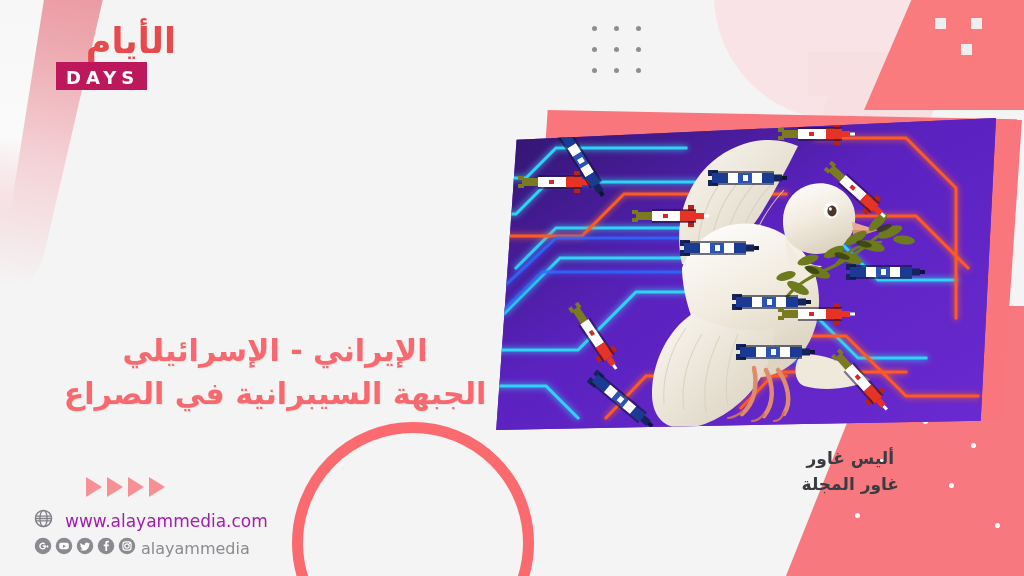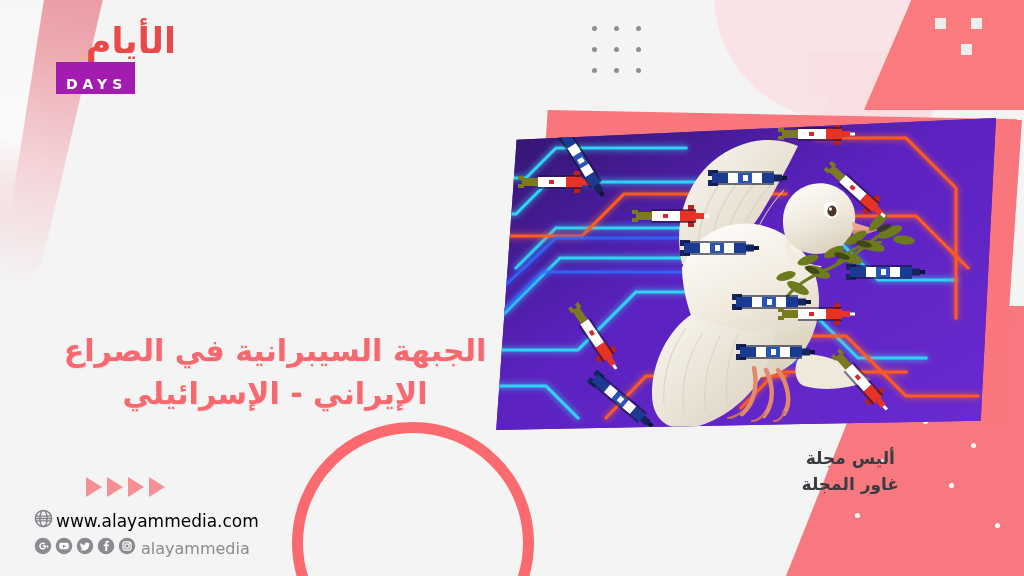--- a/index.html
+++ b/index.html
@@ -130,26 +130,26 @@
     font-size: 35px;
     font-weight: 700;
     color: #e8494b;
     line-height: 1;
     text-align: right;
     direction: rtl;
     letter-spacing: -1px;
   }
   .logo-en {
     margin-top: 3px;
-    background: #a21caf;
+    background: #be185d;
     color: #ffffff;
-    font-size: 14px;
+    font-size: 18px;
     font-weight: 700;
     letter-spacing: 5px;
-    padding: 15px 8px 2px 10px;
+    padding: 7px 8px 2px 10px;
     display: inline-block;
     line-height: 1.05;
   }
 
   
   .headline {
     position: absolute;
     left: 40px; top: 330px;
     width: 470px;
     direction: rtl;
@@ -189,22 +189,22 @@
   .play-arrows i {
     display: block;
     width: 0; height: 0;
     border-left: 16px solid #f79095;
     border-top: 10px solid transparent;
     border-bottom: 10px solid transparent;
   }
   .f-row {
     display: flex;
     align-items: center;
-    gap: 3px;
-    color: #000000;
+    gap: 12px;
+    color: #a21caf;
     font-size: 17px;
     margin-bottom: 5px;
   }
   .f-row.social { font-size: 16px; color: #8a8a90; gap: 3px; }
   .f-row.social .txt { margin-left: 2px; }
   .ic { display: block; }
 
   
   .art-wrap {
     position: absolute;
@@ -278,26 +278,26 @@
       <div class="chev chev3"></div>
     </div>
   </div>
 
   <div class="logo">
     <div class="logo-ar">الأيام</div>
     <div class="logo-en">DAYS</div>
   </div>
 
   <div class="headline">
+    <div>الإيراني - الإسرائيلي</div>
     <div>الجبهة السيبرانية في الصراع</div>
-    <div>الإيراني - الإسرائيلي</div>
   </div>
 
   <div class="byline">
-    <div>أليس مجلة</div>
+    <div>أليس غاور</div>
     <div>غاور المجلة</div>
   </div>
 
   <div class="art-wrap">
     <div class="art-shadow"></div>
     <div class="art">
       <svg viewBox="0 0 510 312" xmlns="http://www.w3.org/2000/svg">
         <defs>
           <linearGradient id="pbg" x1="0" y1="0" x2="1" y2="1">
             <stop offset="0" stop-color="#2e1466"></stop>

